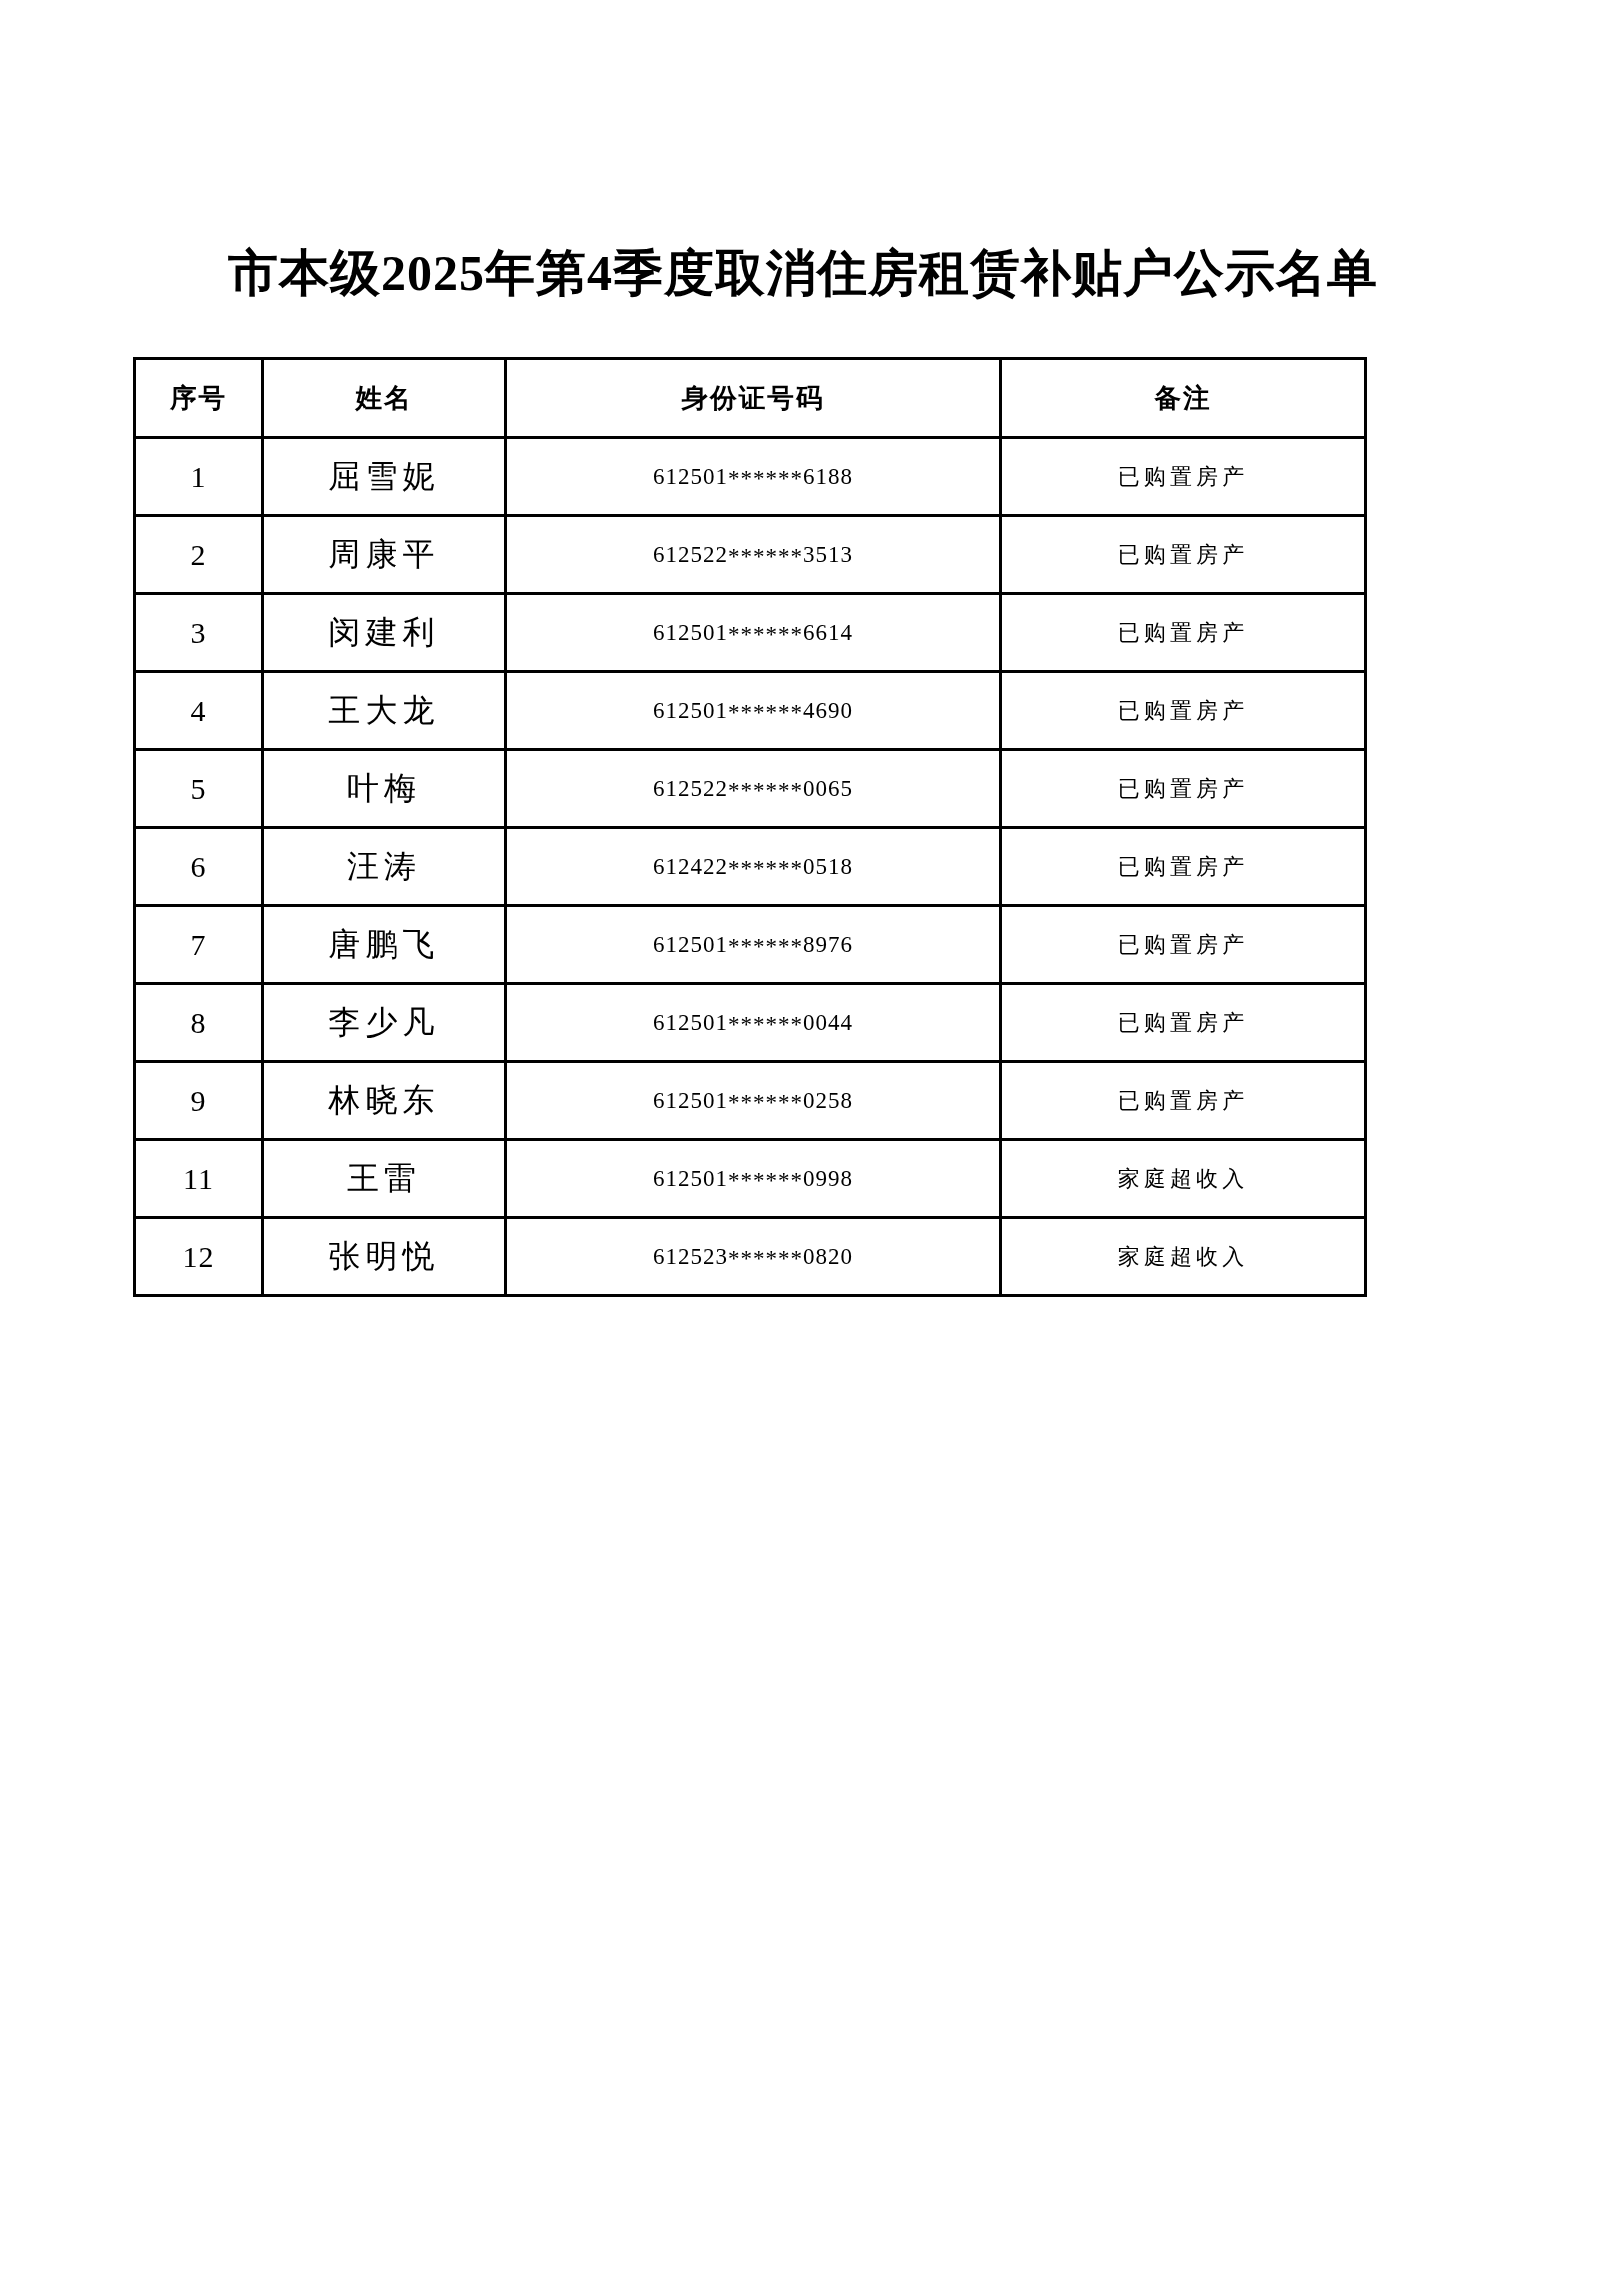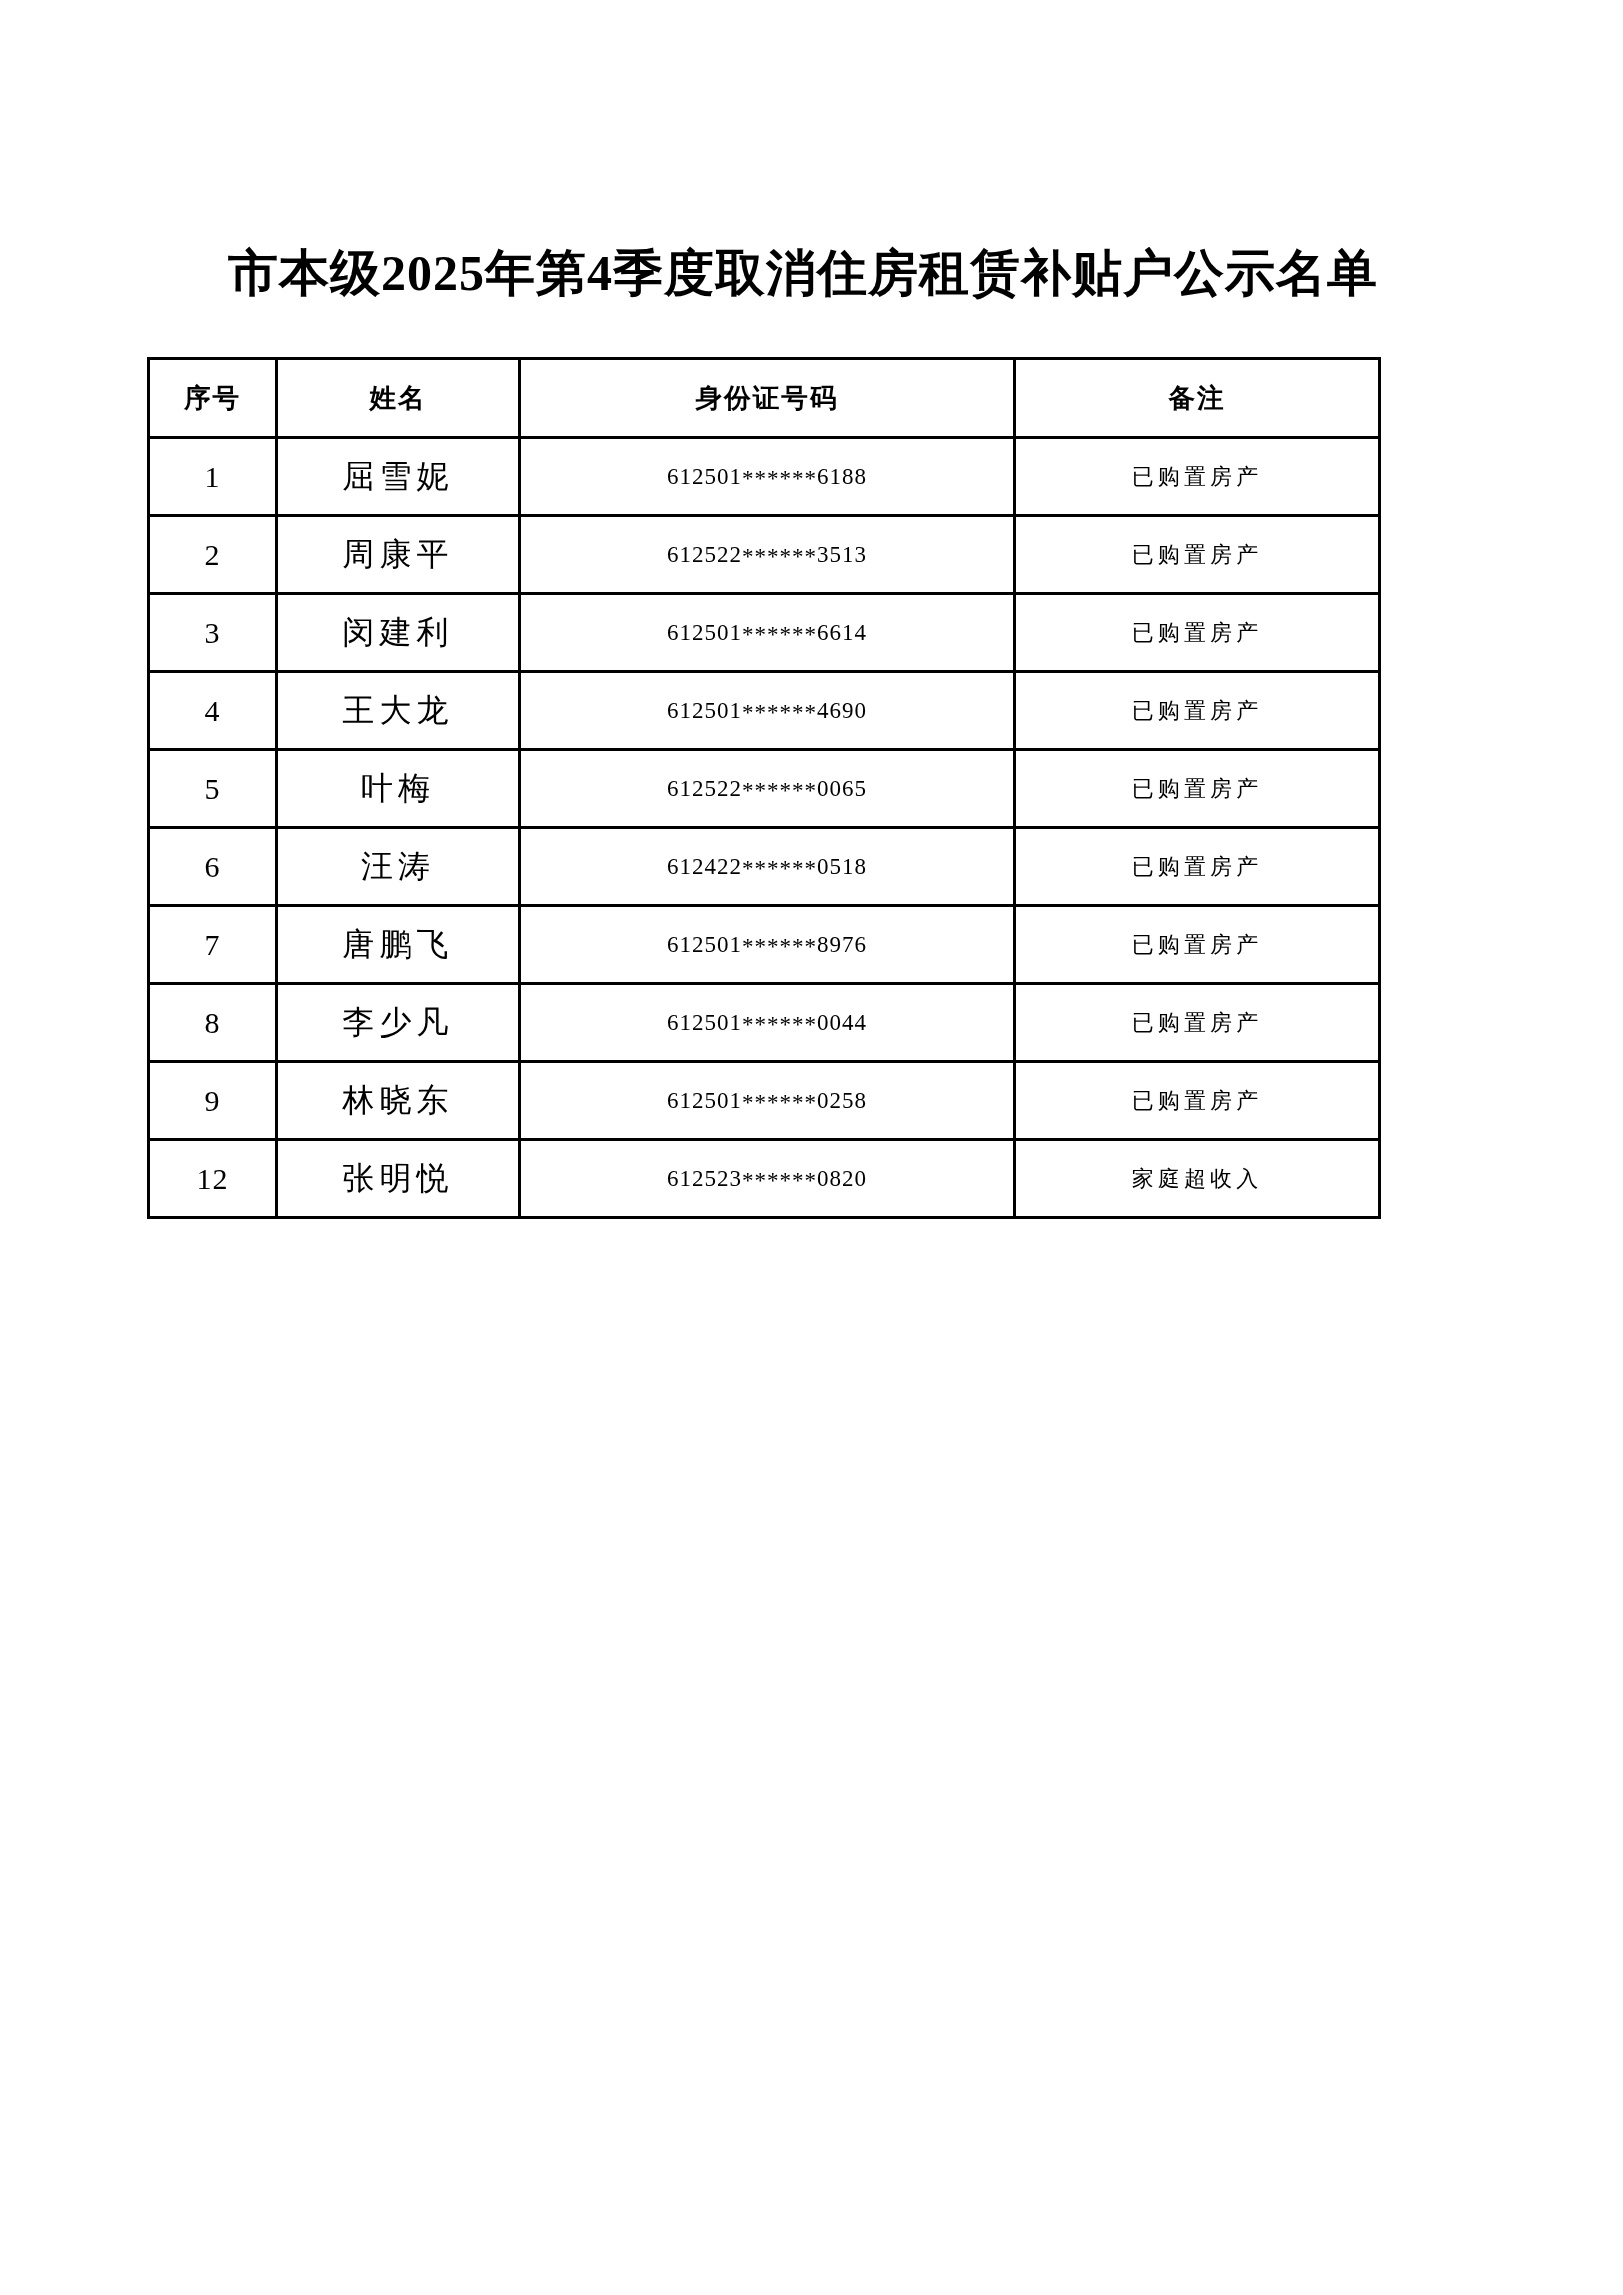--- a/index.html
+++ b/index.html
@@ -24,21 +24,21 @@
     margin: 0;
     text-align: right;
     font-size: 50px;
     line-height: 61px;
     font-weight: bold;
     letter-spacing: 1px;
     white-space: nowrap;
   }
   table.roster {
     position: absolute;
-    left: 147px;
+    left: 133px;
     top: 357px;
     width: 1231px;
     border-collapse: collapse;
     table-layout: fixed;
   }
   .roster th, .roster td {
     border: 3.6px solid #000000;
     padding: 0;
     text-align: center;
     vertical-align: middle;
@@ -129,20 +129,26 @@
           <td class="cell-id">612501<span class="stars">******</span>0044</td>
           <td class="cell-remark">已购置房产</td>
         </tr>
         <tr>
           <td class="cell-serial">9</td>
           <td class="cell-name">林晓东</td>
           <td class="cell-id">612501<span class="stars">******</span>0258</td>
           <td class="cell-remark">已购置房产</td>
         </tr>
         <tr>
+          <td class="cell-serial">11</td>
+          <td class="cell-name">王雷</td>
+          <td class="cell-id">612501<span class="stars">******</span>0998</td>
+          <td class="cell-remark">家庭超收入</td>
+        </tr>
+        <tr>
           <td class="cell-serial">12</td>
           <td class="cell-name">张明悦</td>
           <td class="cell-id">612523<span class="stars">******</span>0820</td>
           <td class="cell-remark">家庭超收入</td>
         </tr>
       </tbody>
   </table>
 
 </div>
 

